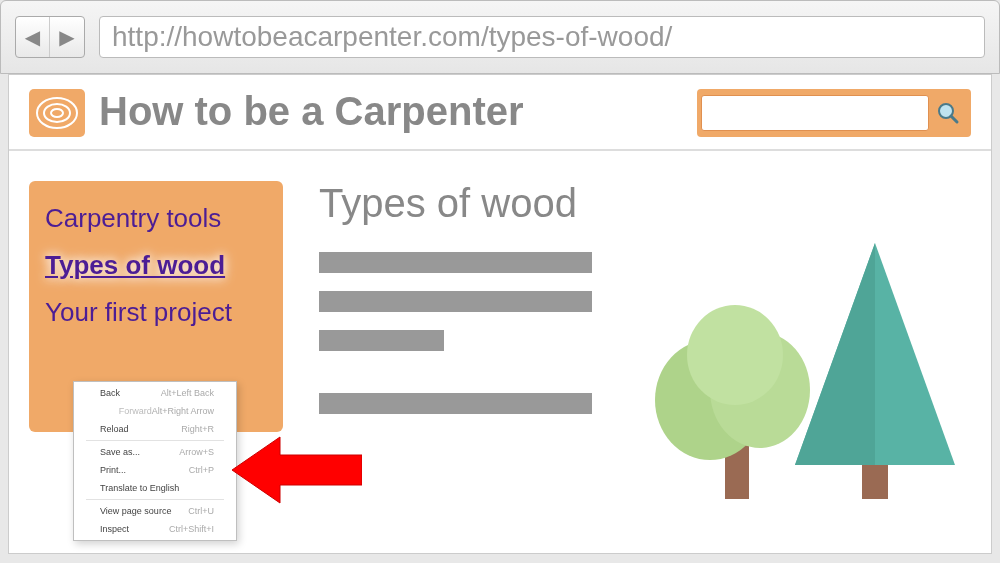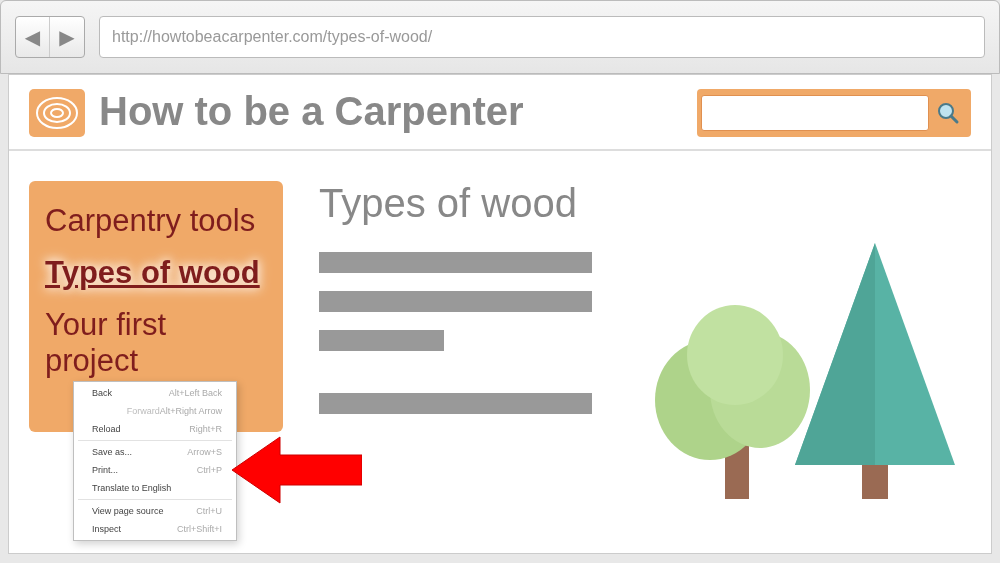--- a/index.html
+++ b/index.html
@@ -39,21 +39,21 @@
     .nav-btn:first-child { border-right: 1px solid #ccc; }
     .url-bar {
       flex: 1;
       background: #fff;
       border: 1px solid #bbb;
       height: 42px;
       border-radius: 4px;
       padding: 0 12px;
       display: flex;
       align-items: center;
-      font-size: 16px;
+      font-size: 28px;
       color: #999;
     }
     .content {
       background: #fff;
       margin: 0 8px 8px 8px;
       border: 1px solid #ccc;
       height: 480px;
       position: relative;
     }
     .header {
@@ -103,22 +103,22 @@
       padding: 30px 20px;
       gap: 36px;
     }
     .sidebar {
       background: #f0a968;
       border-radius: 6px;
       width: 254px;
       padding: 14px 16px 22px 16px;
     }
     .sidebar-item {
-      color: #7f1d1d;
-      font-size: 31px;
+      color: #4c1d95;
+      font-size: 26px;
       padding: 8px 0;
     }
     .sidebar-item.active {
       text-decoration: underline;
       font-weight: 600;
       text-shadow: 0 0 10px rgba(255,255,255,0.9), 0 0 14px rgba(255,255,255,0.8);
     }
     .main {
       flex: 1;
     }
@@ -144,21 +144,21 @@
     .ctx-menu {
       position: absolute;
       left: 64px;
       bottom: 12px;
       width: 164px;
       background: #fff;
       border: 1px solid #bfbfbf;
       box-shadow: 2px 3px 8px rgba(0,0,0,0.18);
       font-size: 9px;
       color: #444;
-      padding: 2px 4px;
+      padding: 2px 12px;
     }
     .ctx-item {
       display: flex;
       justify-content: space-between;
       padding: 2px 10px 2px 14px;
       line-height: 14px;
     }
     .ctx-item .sc { color: #aaa; }
     .ctx-item.disabled { color: #bbb; justify-content: flex-end; }
     .ctx-sep { height: 1px; background: #e2e2e2; margin: 2px 0; }

